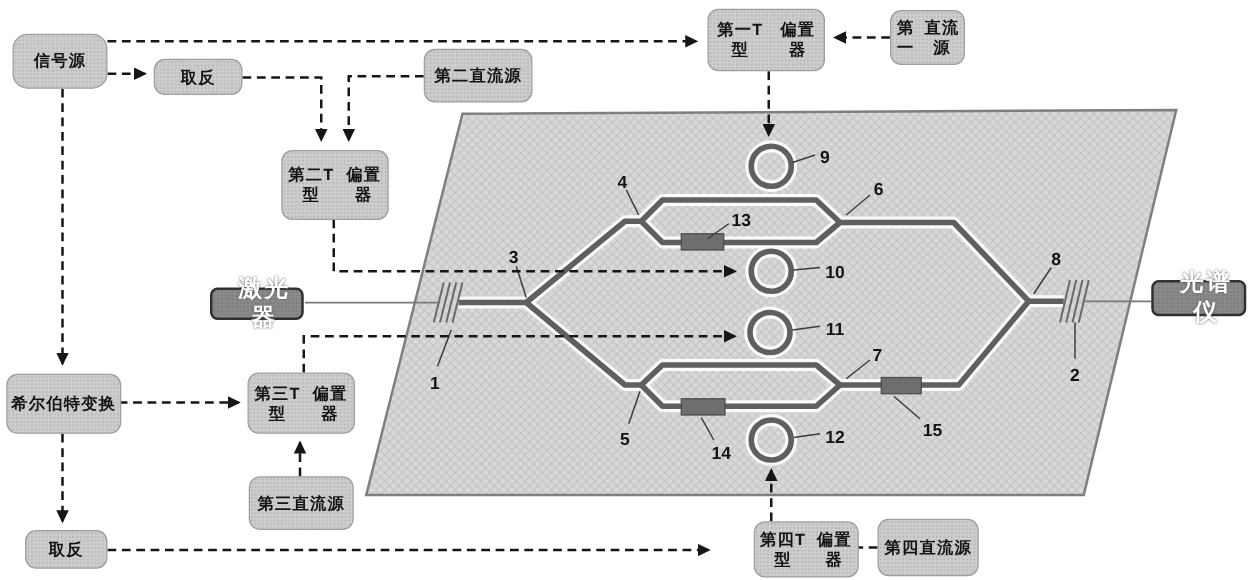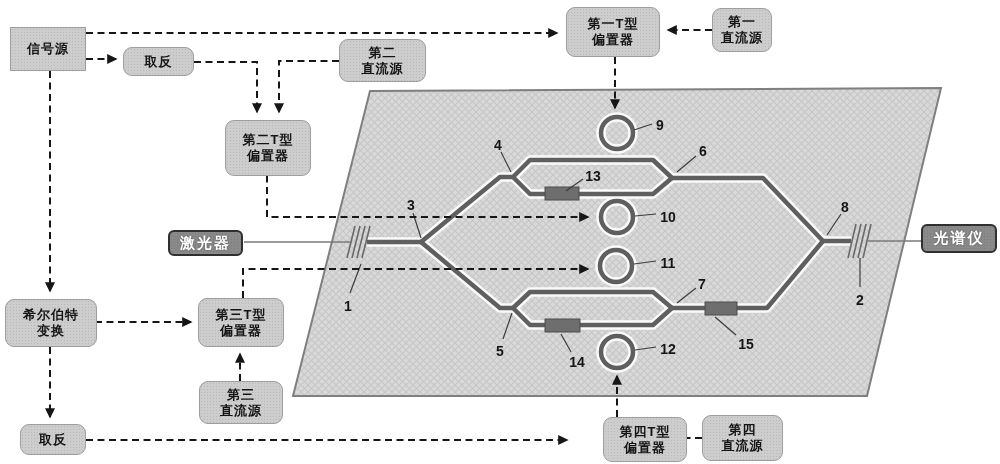--- a/index.html
+++ b/index.html
@@ -4,36 +4,36 @@
 <style>
   html,body{margin:0;padding:0;background:#fff;}
   #stage{
     position:relative;width:1000px;height:464px;overflow:hidden;
     background:#ffffff;
     font-family:"Liberation Sans","DejaVu Sans",sans-serif;
   }
   #diagram-svg{position:absolute;left:0;top:0;}
   .box{
     position:absolute;z-index:2;
-    display:flex;flex-direction:column;align-items:center;justify-content:center;
+    display:flex;flex-direction:row;align-items:center;justify-content:center;
     text-align:center;font-weight:bold;color:#141414;
     font-size:13px;line-height:1.22;letter-spacing:1px;
     background-color:#cdcdcd;
     background-image:radial-gradient(#b9b9b9 0.8px, transparent 0.9px);
     background-size:3px 3px;
     border:1.6px solid #9e9e9e;border-radius:9px;
     box-sizing:border-box;
   }
-  .box.pill{border-radius:0;}
+  .box.pill{border-radius:12px;}
   .box.dark{
     background-color:#8a8a8a;
     background-image:radial-gradient(#7c7c7c 0.8px, transparent 0.9px);
     border:2px solid #303030;border-radius:6px;
     color:#ffffff;text-shadow:0 0 2px #555;
-    letter-spacing:2px;font-size:15px;
+    letter-spacing:2px;font-size:19px;padding-left:12px;
   }
   .num{font:bold 14px "Liberation Sans","DejaVu Sans",sans-serif;fill:#141414;}
 </style>
 </head>
 <body>
 
 <div id="stage">
 
 <svg id="diagram-svg" width="1000" height="464" viewBox="0 0 1000 464">
   <defs>

